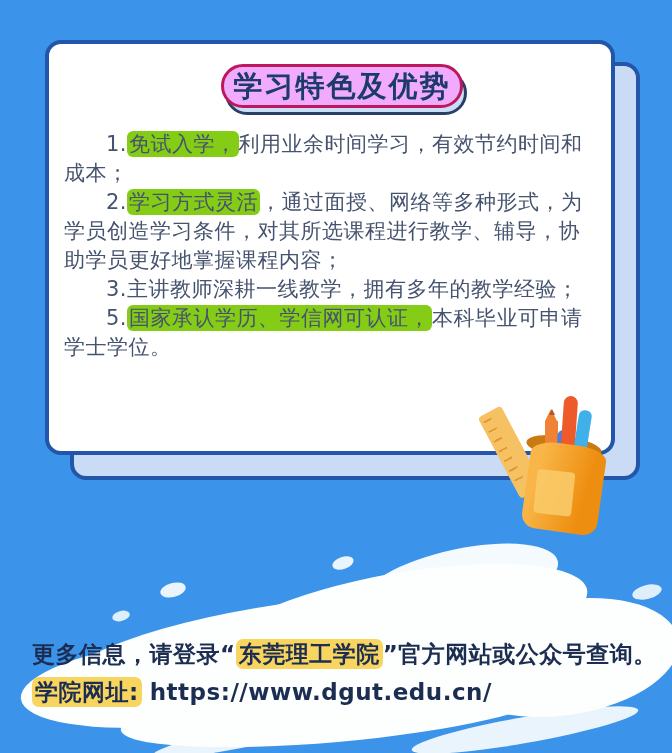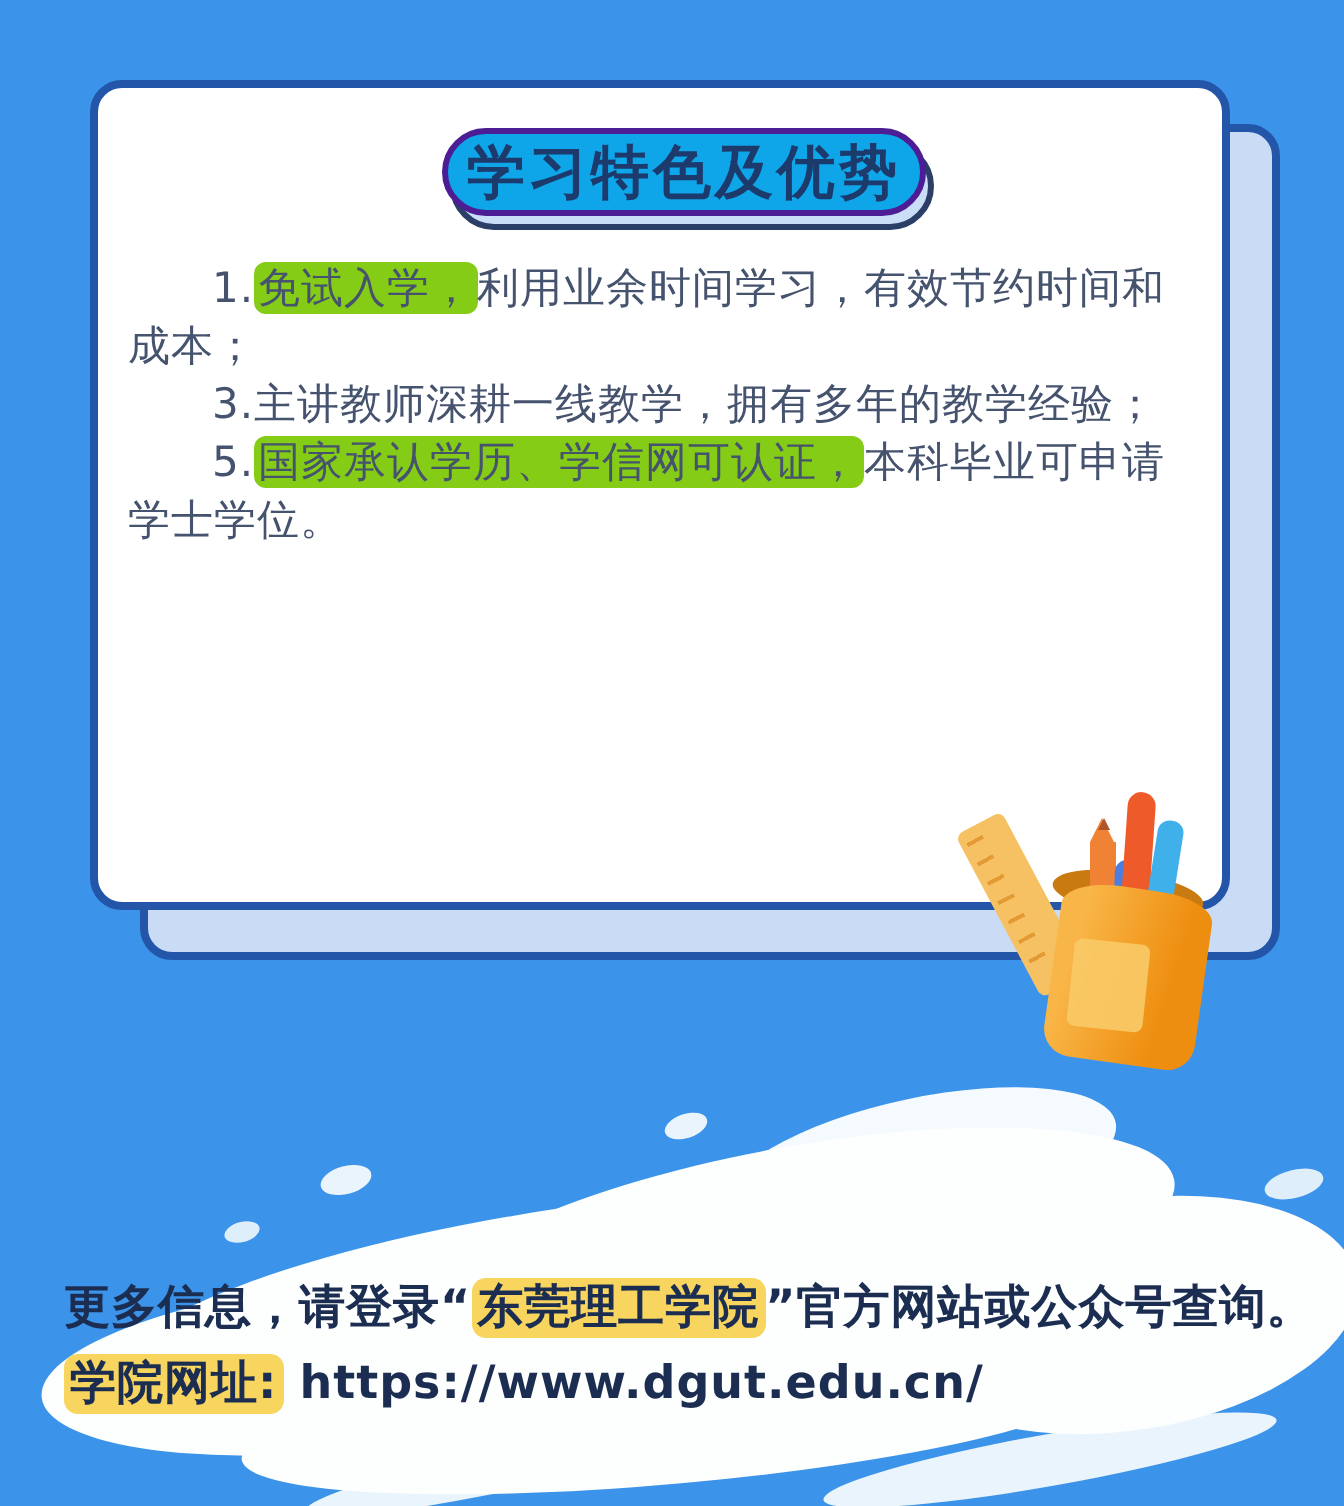--- a/index.html
+++ b/index.html
@@ -19,21 +19,21 @@
     background:#ffffff; border:4px solid #2356a8; border-radius:16px; z-index:2;
   }
 
   
   .pill-shadow {
     position:absolute; left:176px; top:27px; width:236px; height:38px;
     background:#cadef8; border:3px solid #2a3e68; border-radius:24px; z-index:1;
   }
   .pill {
     position:absolute; left:172px; top:20px; width:236px; height:38px;
-    background:#0ea5e9; border:3px solid #4c1d95; border-radius:24px;
+    background:#f0abfc; border:3px solid #be185d; border-radius:24px;
     color:#1c3a6b; font-size:29px; font-weight:bold; letter-spacing:2px;
     text-align:center; line-height:38px; z-index:2;
   }
 
   
   .card-body { position:absolute; left:15px; top:86px; width:534px; z-index:2; }
   .card-body p {
     margin:0; text-indent:2em; font-size:21px; line-height:29px;
     color:#46536e; letter-spacing:0.5px; font-weight:500;
   }
@@ -103,20 +103,21 @@
   <div class="card-back"></div>
 
   <div class="card">
     <div class="pill-shadow"></div>
     <div class="pill">
       <span>学习特色及优势</span>
     </div>
 
     <div class="card-body">
       <p><span>1.</span><span class="hl">免试入学，</span><span>利用业余时间学习，有效节约时间和成本；</span></p>
+      <p><span>2.</span><span class="hl">学习方式灵活</span><span>，通过面授、网络等多种形式，为学员创造学习条件，对其所选课程进行教学、辅导，协助学员更好地掌握课程内容；</span></p>
       <p><span>3.</span><span class="hl"></span><span>主讲教师深耕一线教学，拥有多年的教学经验；</span></p>
       <p><span>5.</span><span class="hl">国家承认学历、学信网可认证，</span><span>本科毕业可申请学士学位。</span></p>
     </div>
   </div>
 
   <div class="pencil-cup">
     <div class="cup-inner"></div>
     <div class="ruler"></div>
     <div class="pencil-orange"></div>
     <div class="crayon-blue"></div>

